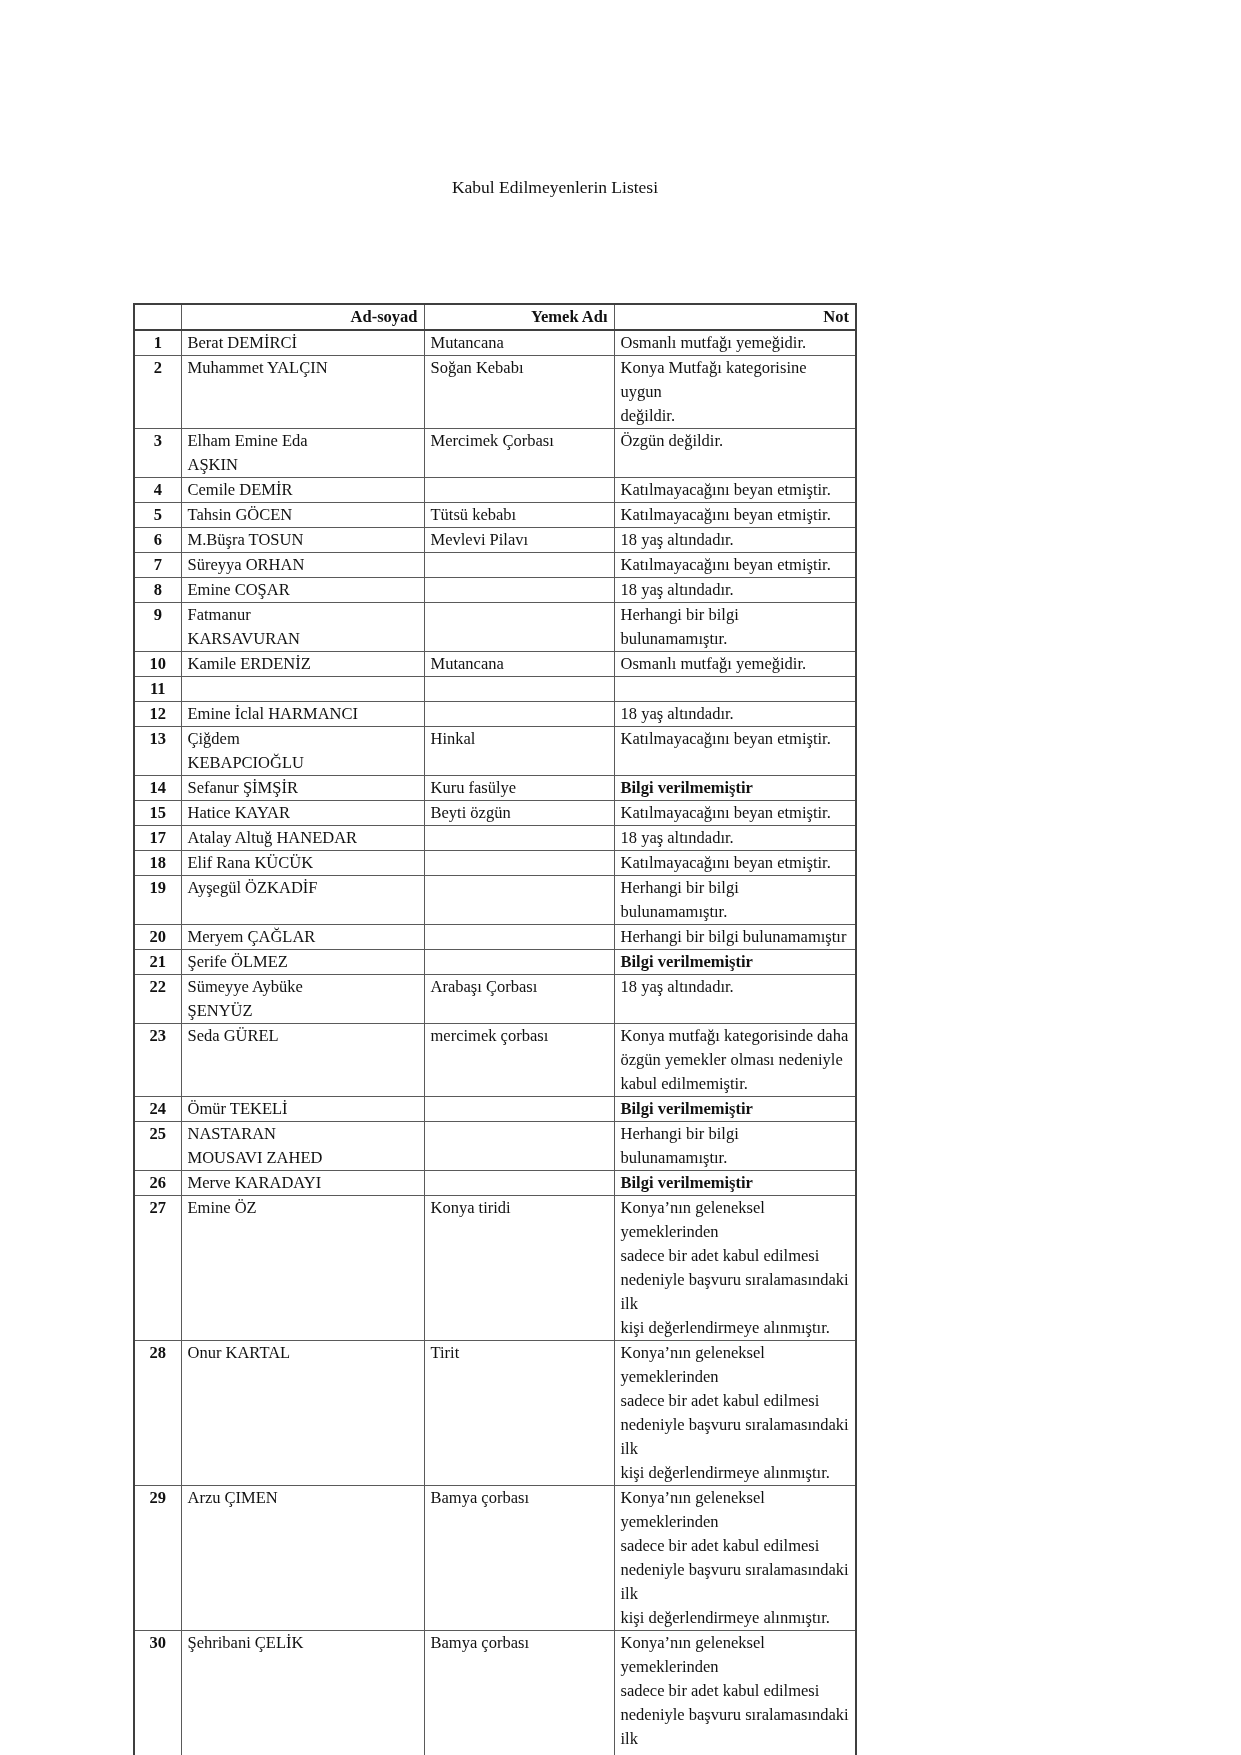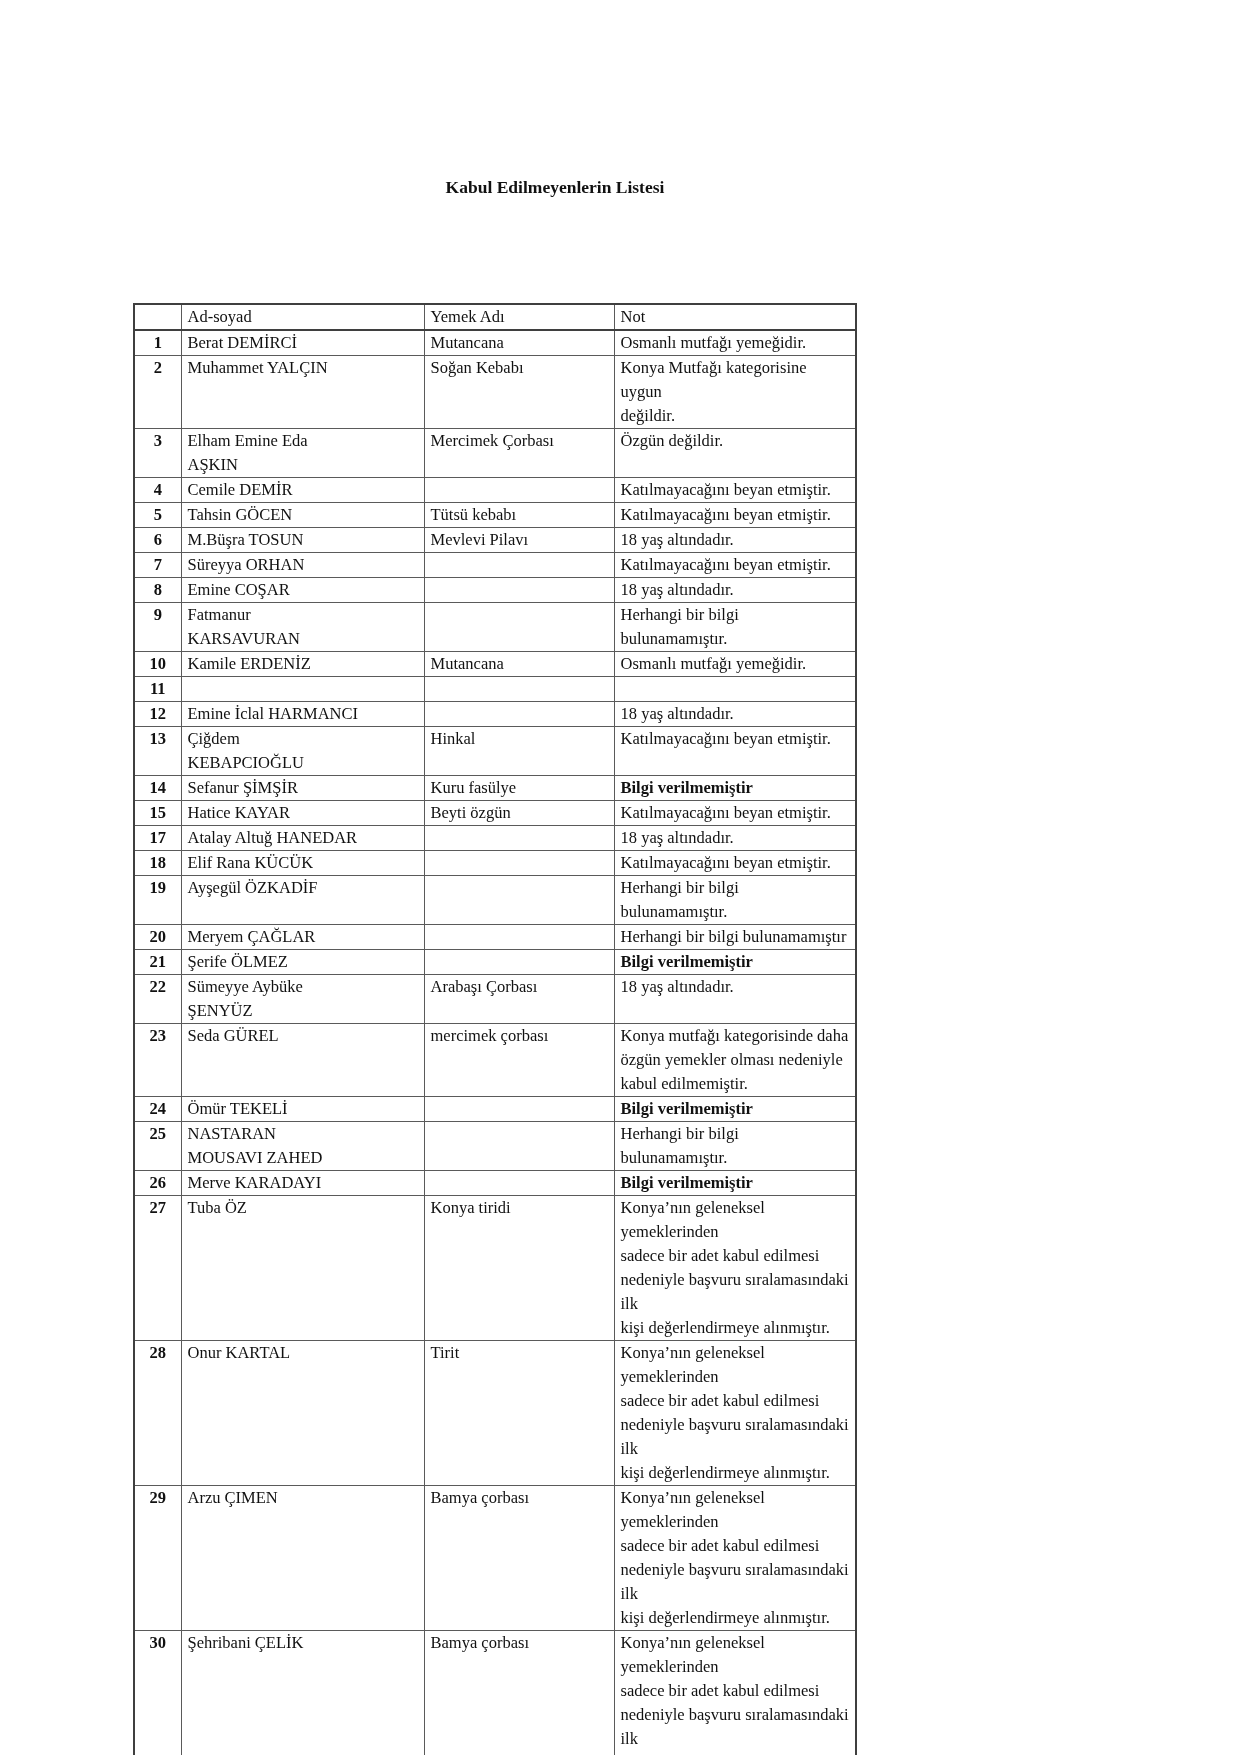--- a/index.html
+++ b/index.html
@@ -11,21 +11,21 @@
     width: 1241px;
     height: 1755px;
     overflow: hidden;
     font-family: "Liberation Serif", serif;
     color: #111111;
   }
   .doc-title {
     margin: 177px 0 0 121px;
     width: 868px;
     text-align: center;
-    font-weight: bold;
+    font-weight: normal;
     font-size: 17.5px;
     line-height: 20px;
   }
   table.roster {
     border-collapse: collapse;
     table-layout: fixed;
     margin: 106px 0 0 133px;
     width: 722px;
     border: 2px solid #3f3f3f;
     background: #ffffff;
@@ -35,22 +35,22 @@
     border: 1px solid #5a5a5a;
     vertical-align: top;
     padding: 0 6px;
     font-size: 16.5px;
     line-height: 24px;
     white-space: pre-line;
     overflow: hidden;
     height: 24px;
   }
   table.roster th {
-    text-align: left;
-    font-weight: normal;
+    text-align: right;
+    font-weight: bold;
     border-bottom-width: 2px;
     border-bottom-color: #3f3f3f;
   }
   .c-no {
     text-align: center;
     font-weight: bold;
     padding: 0 2px;
   }
   .bold { font-weight: bold; margin-top: 12px; }
 </style>
@@ -228,21 +228,21 @@
       <td>Herhangi bir bilgi bulunamamıştır.</td>
     </tr>
     <tr>
       <td class="c-no">26</td>
       <td>Merve KARADAYI</td>
       <td></td>
       <td class="bold">Bilgi verilmemiştir</td>
     </tr>
     <tr>
       <td class="c-no">27</td>
-      <td>Tuba ÖZ</td>
+      <td>Emine ÖZ</td>
       <td>Konya tiridi</td>
       <td>Konya’nın geleneksel yemeklerinden
 sadece bir adet kabul edilmesi
 nedeniyle başvuru sıralamasındaki ilk
 kişi değerlendirmeye alınmıştır.</td>
     </tr>
     <tr>
       <td class="c-no">28</td>
       <td>Onur KARTAL</td>
       <td>Tirit</td>

